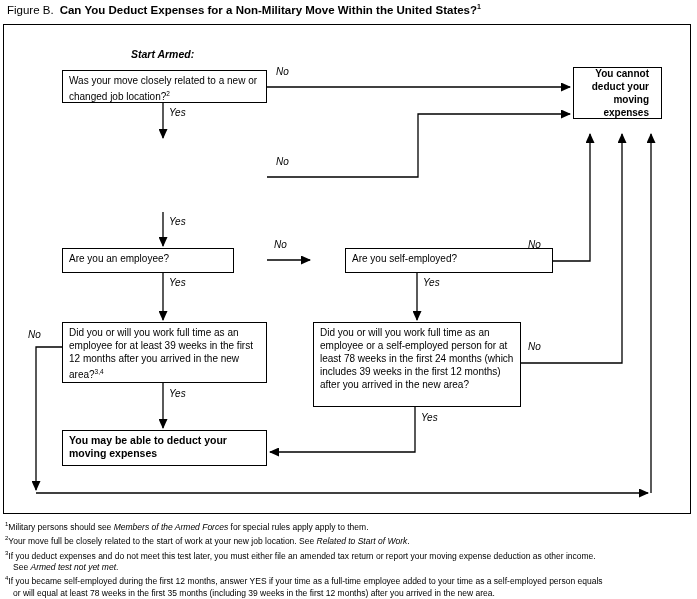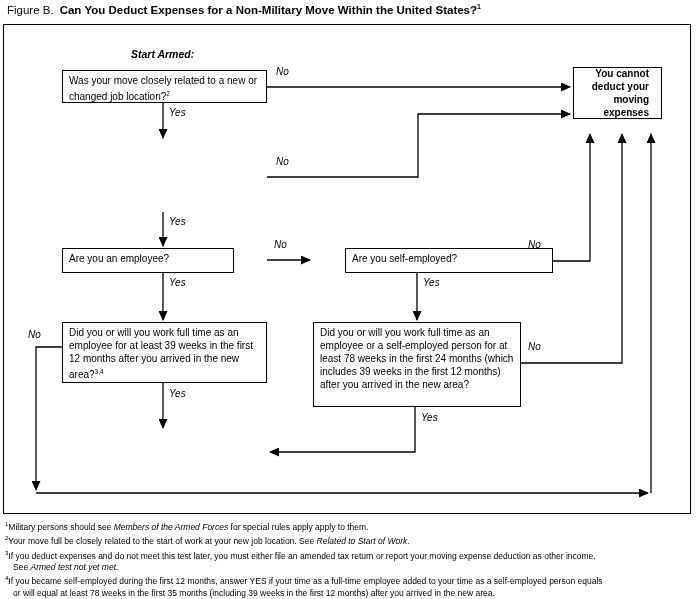--- a/index.html
+++ b/index.html
@@ -177,20 +177,23 @@
   </div>
 
   <div class="fc-box" id="box-q6">
     <span>Did you or will you work full time as an employee or a self-employed person for at least 78 weeks in the first 24 months (which includes 39 weeks in the first 12 months) after you arrived in the new area?</span>
   </div>
 
   <div class="fc-box" id="box-cannot">
     <span>You cannot deduct your moving expenses</span>
   </div>
 
+  <div class="fc-box" id="box-may">
+    <span>You may be able to deduct your moving expenses</span>
+  </div>
 
   <div class="edge-label" id="lbl-q1-no">No</div>
   <div class="edge-label" id="lbl-q1-yes">Yes</div>
   <div class="edge-label" id="lbl-q2-no">No</div>
   <div class="edge-label" id="lbl-q2-yes">Yes</div>
   <div class="edge-label" id="lbl-q3-no">No</div>
   <div class="edge-label" id="lbl-q3-yes">Yes</div>
   <div class="edge-label" id="lbl-q4-no">No</div>
   <div class="edge-label" id="lbl-q4-yes">Yes</div>
   <div class="edge-label" id="lbl-q5-no">No</div>

